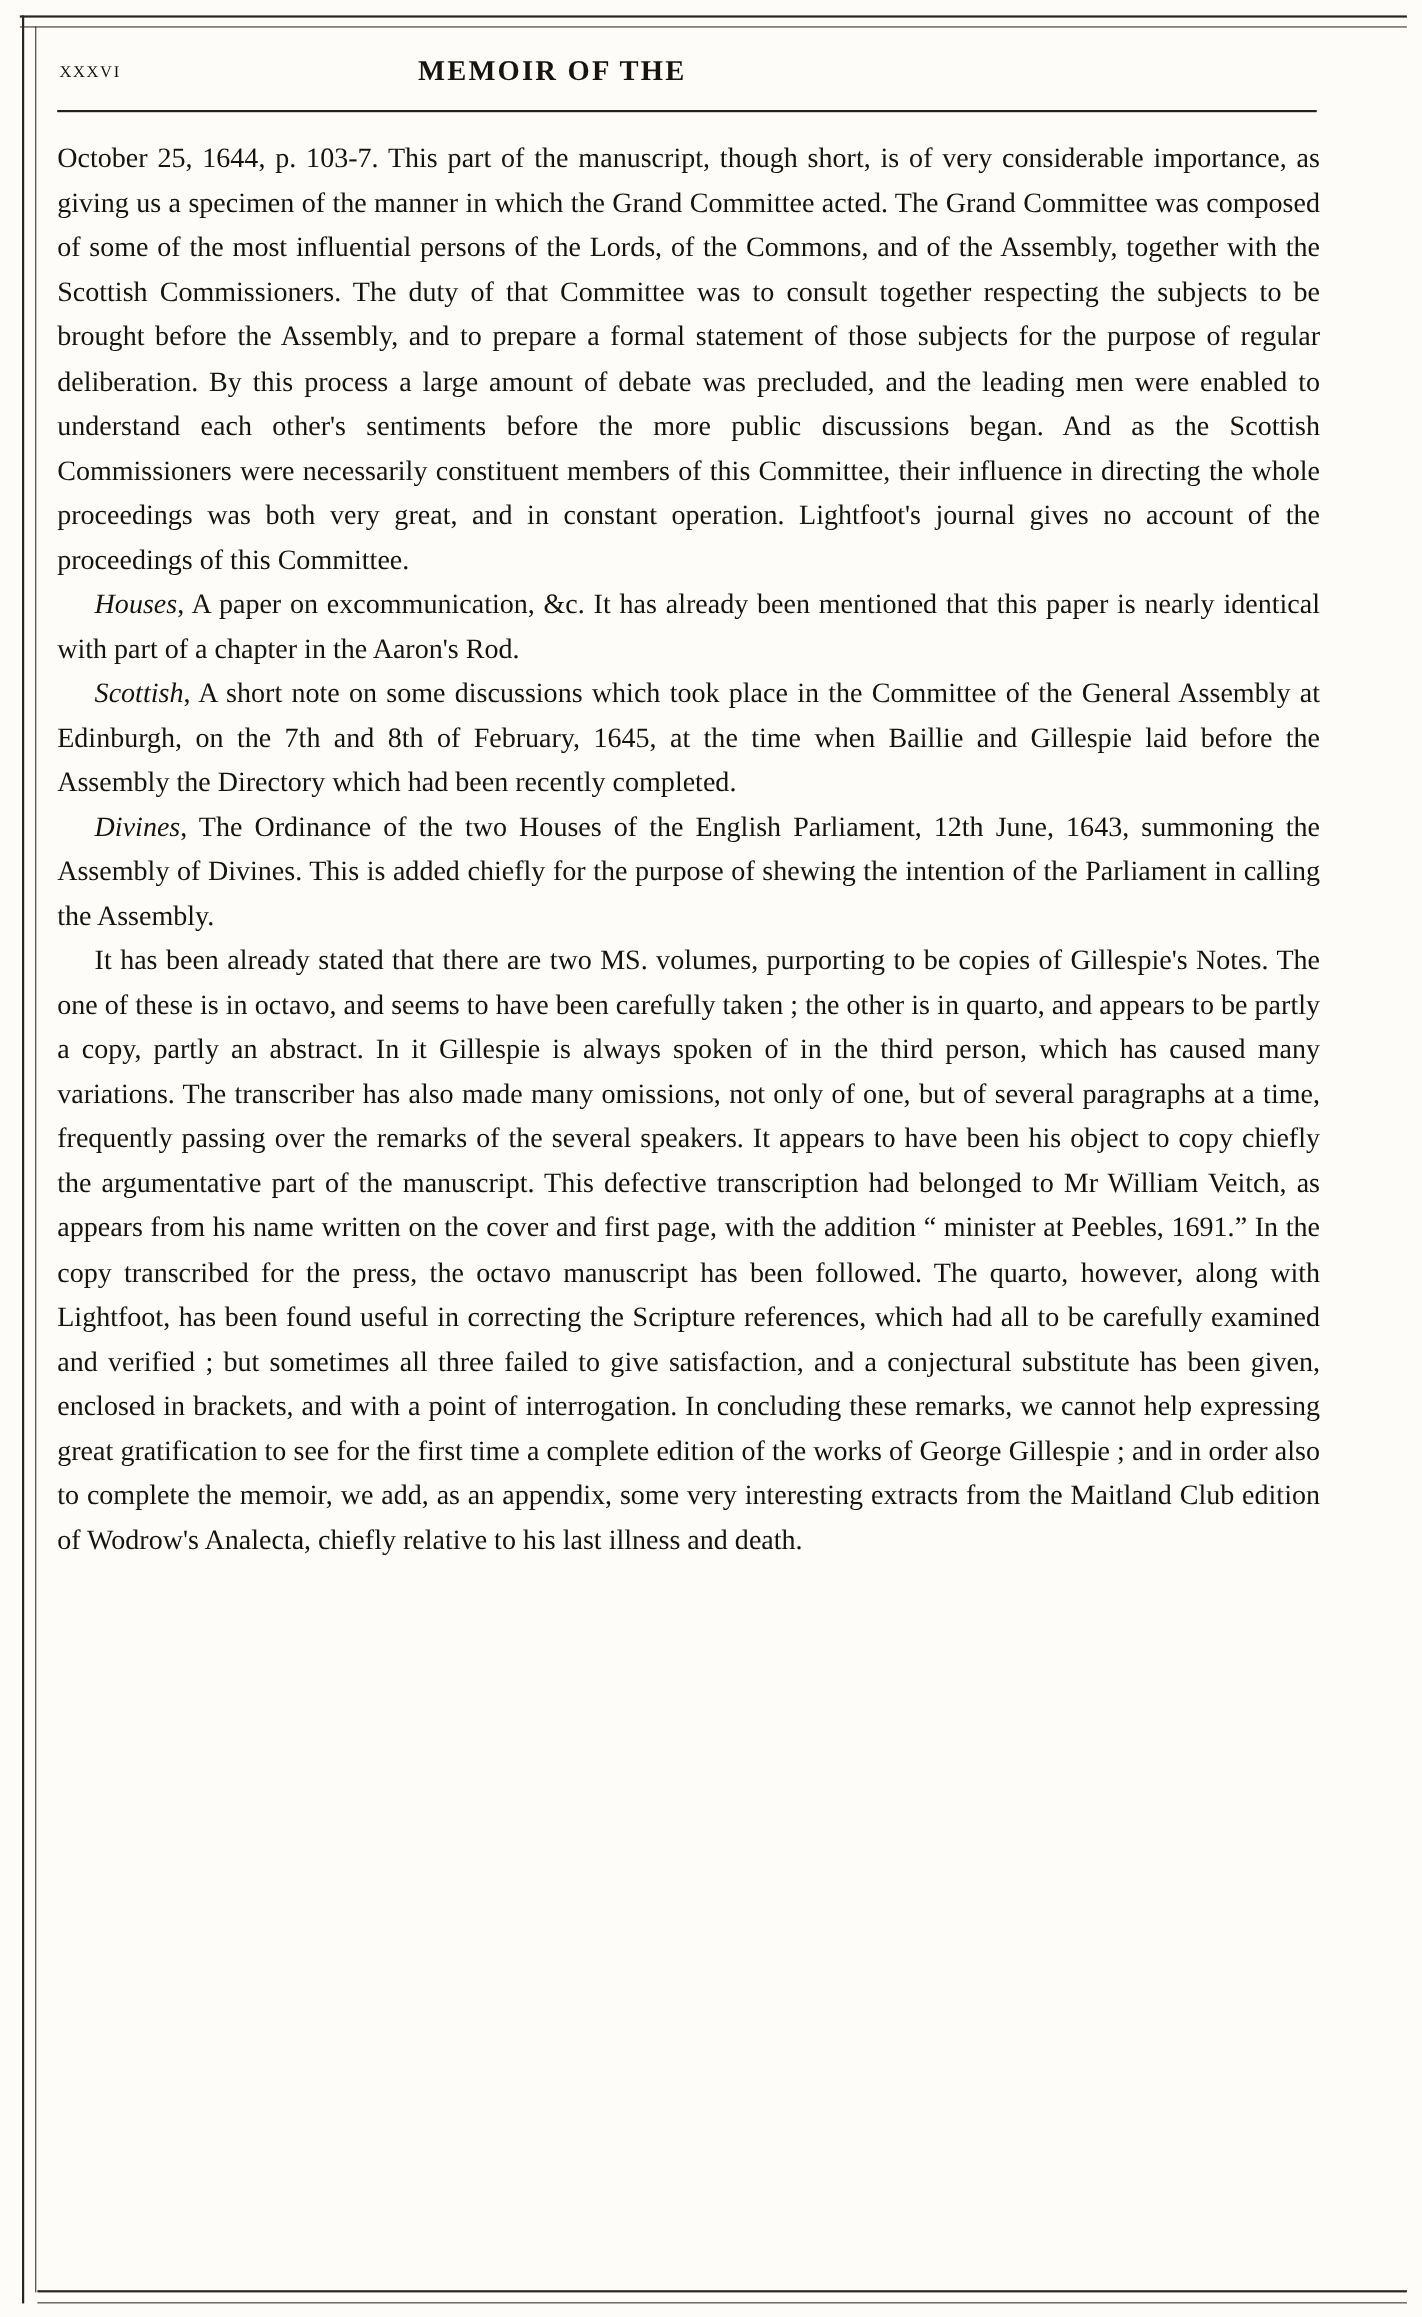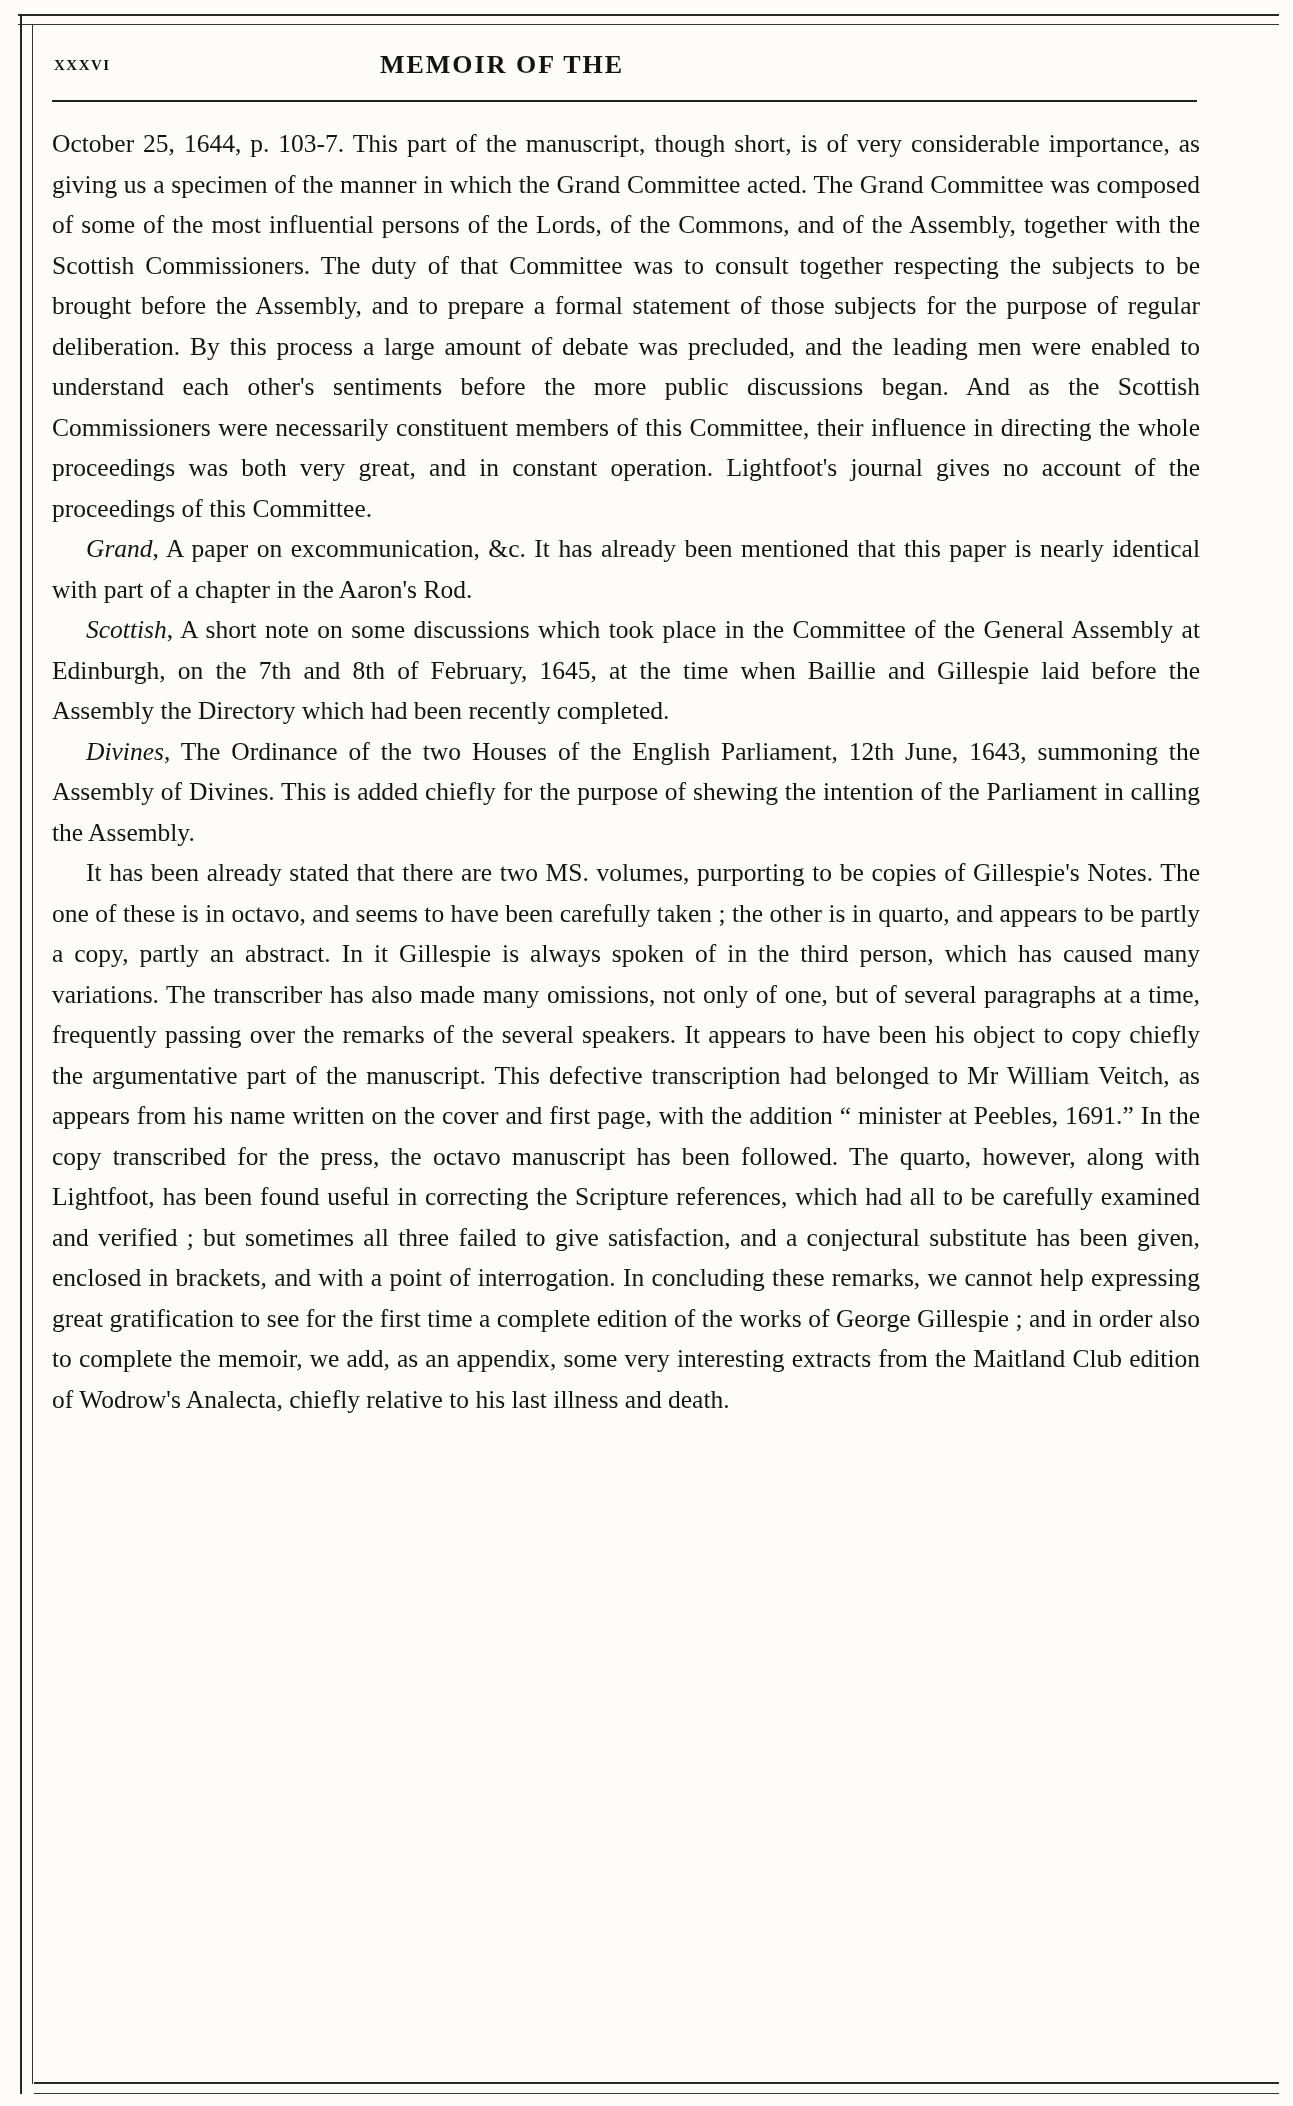--- a/index.html
+++ b/index.html
@@ -75,21 +75,21 @@
   .running-head {
     position: relative;
     height: 54px;
   }
   .folio {
     position: absolute;
     left: 2px;
     top: 10px;
     font-size: 22px;
     letter-spacing: 1.5px;
-    font-weight: 700;
+    font-weight: 400;
     font-variant: small-caps;
   }
   .head-title {
     position: absolute;
     left: 0; right: 0;
     top: 10px;
     text-align: center;
     font-size: 26px;
     letter-spacing: 2.0px;
     font-weight: 600;
@@ -141,21 +141,21 @@
       <div class="folio">xxxvi</div>
       <div class="head-title">MEMOIR OF THE</div>
     </div>
 
     <div class="head-rule"></div>
 
     <div class="body-text">
 
       <p class="noindent"><span>October 25, 1644, p. 103-7.  This part of the manuscript, though short, is of very considerable importance, as giving us a specimen of the manner in which the Grand Committee acted.  The Grand Committee was composed of some of the most influential persons of the Lords, of the Commons, and of the Assembly, together with the Scottish Commissioners.  The duty of that Committee was to consult together respecting the subjects to be brought before the Assembly, and to prepare a formal statement of those subjects for the purpose of regular deliberation.  By this process a large amount of debate was precluded, and the leading men were enabled to understand each other's sentiments before the more public discussions began.  And as the Scottish Commissioners were necessarily constituent members of this Committee, their influence in directing the whole proceedings was both very great, and in constant operation. Lightfoot's journal gives no account of the proceedings of this Committee.</span></p>
 
-      <p><i>Grand</i><span>, A paper on excommunication, &amp;c.  It has already been mentioned that this paper is nearly identical with part of a chapter in the Aaron's Rod.</span></p>
+      <p><i>Houses</i><span>, A paper on excommunication, &amp;c.  It has already been mentioned that this paper is nearly identical with part of a chapter in the Aaron's Rod.</span></p>
 
       <p><i>Scottish</i><span>, A short note on some discussions which took place in the Committee of the General Assembly at Edinburgh, on the 7th and 8th of February, 1645, at the time when Baillie and Gillespie laid before the Assembly the Directory which had been recently completed.</span></p>
 
       <p><i>Divines</i><span>, The Ordinance of the two Houses of the English Parliament, 12th June, 1643, summoning the Assembly of Divines.  This is added chiefly for the purpose of shewing the intention of the Parliament in calling the Assembly.</span></p>
 
       <p><span>It has been already stated that there are two MS. volumes, purporting to be copies of Gillespie's Notes.  The one of these is in octavo, and seems to have been carefully taken ; the other is in quarto, and appears to be partly a copy, partly an abstract.  In it Gillespie is always spoken of in the third person, which has caused many variations.  The transcriber has also made many omissions, not only of one, but of several paragraphs at a time, frequently passing over the remarks of the several speakers.  It appears to have been his object to copy chiefly the argumentative part of the manuscript. This defective transcription had belonged to Mr William Veitch, as appears from his name written on the cover and first page, with the addition “ minister at Peebles, 1691.”  In the copy transcribed for the press, the octavo manuscript has been followed.  The quarto, however, along with Lightfoot, has been found useful in correcting the Scripture references, which had all to be carefully examined and verified ; but sometimes all three failed to give satisfaction, and a conjectural substitute has been given, enclosed in brackets, and with a point of interrogation.  In concluding these remarks, we cannot help expressing great gratification to see for the first time a complete edition of the works of George Gillespie ; and in order also to complete the memoir, we add, as an appendix, some very interesting extracts from the Maitland Club edition of Wodrow's Analecta, chiefly relative to his last illness and death.</span></p>
 
     </div>
   </div>
 </div>

